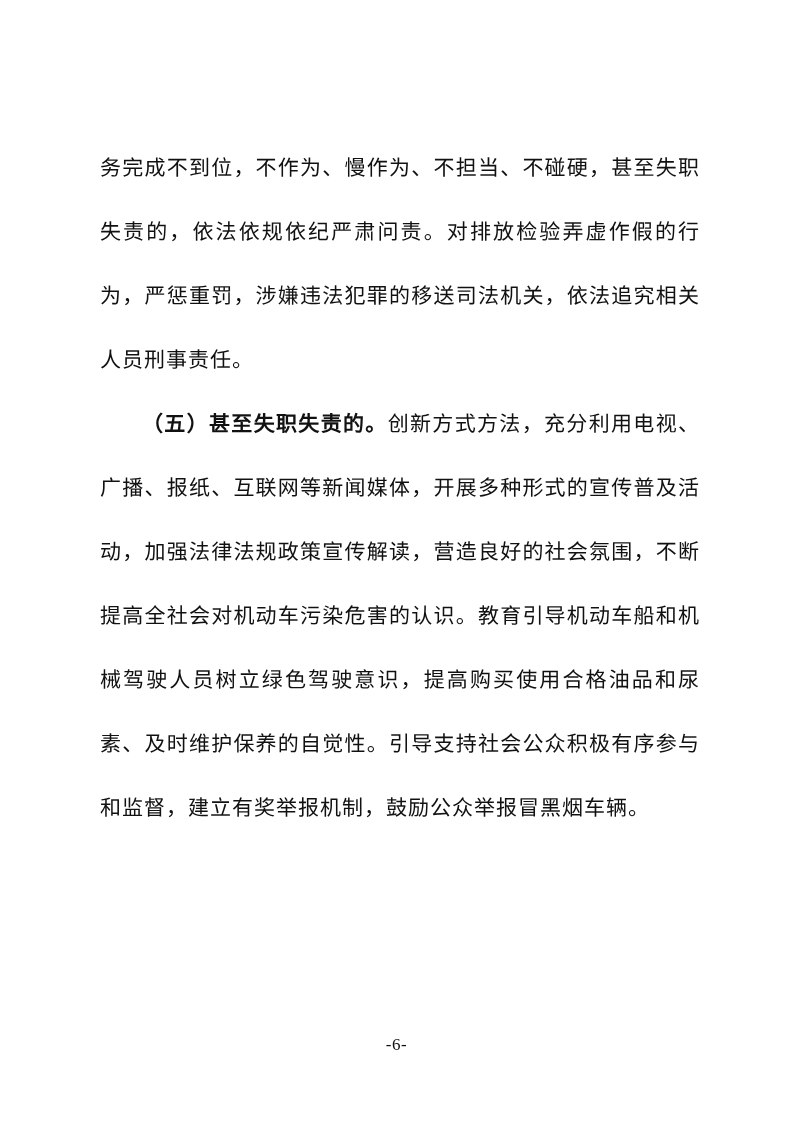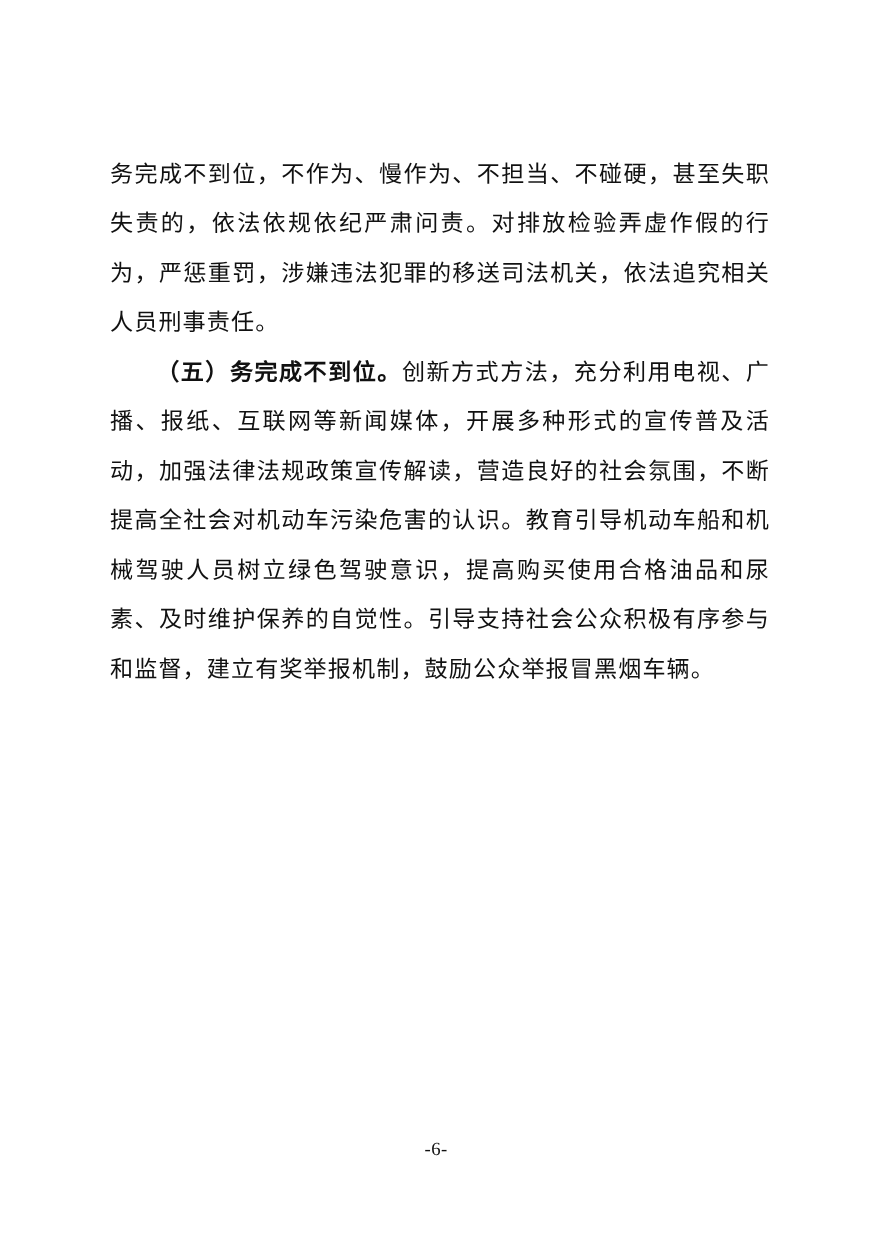--- a/index.html
+++ b/index.html
@@ -18,21 +18,21 @@
     font-family: "Liberation Serif", "DejaVu Serif", serif;
     overflow: hidden;
     box-sizing: border-box;
   }
   .content {
     position: absolute;
     top: 136px;
     left: 100px;
     width: 600px;
     font-size: 21px;
-    line-height: 45px;
+    line-height: 64px;
     text-align: justify;
     text-justify: inter-ideograph;
     letter-spacing: 1px;
   }
   .para {
     margin: 0;
     padding: 0;
   }
   .para.no-indent {
     text-indent: 0;
@@ -55,16 +55,16 @@
     letter-spacing: 0.5px;
     font-family: "Liberation Serif", "DejaVu Serif", serif;
   }
 </style>
 </head>
 <body>
 
 <div class="page">
   <div class="content">
     <p class="para no-indent"><span>务完成不到位，不作为、慢作为、不担当、不碰硬，甚至失职失责的，依法依规依纪严肃问责。对排放检验弄虚作假的行为，严惩重罚，涉嫌违法犯罪的移送司法机关，依法追究相关人员刑事责任。</span></p>
-    <p class="para indent"><span class="lead-bold">（五）务完成不到位。</span><span>创新方式方法，充分利用电视、广播、报纸、互联网等新闻媒体，开展多种形式的宣传普及活动，加强法律法规政策宣传解读，营造良好的社会氛围，不断提高全社会对机动车污染危害的认识。教育引导机动车船和机械驾驶人员树立绿色驾驶意识，提高购买使用合格油品和尿素、及时维护保养的自觉性。引导支持社会公众积极有序参与和监督，建立有奖举报机制，鼓励公众举报冒黑烟车辆。</span></p>
+    <p class="para indent"><span class="lead-bold">（五）甚至失职失责的。</span><span>创新方式方法，充分利用电视、广播、报纸、互联网等新闻媒体，开展多种形式的宣传普及活动，加强法律法规政策宣传解读，营造良好的社会氛围，不断提高全社会对机动车污染危害的认识。教育引导机动车船和机械驾驶人员树立绿色驾驶意识，提高购买使用合格油品和尿素、及时维护保养的自觉性。引导支持社会公众积极有序参与和监督，建立有奖举报机制，鼓励公众举报冒黑烟车辆。</span></p>
   </div>
   <div class="footer-pagenum">-6-</div>
 </div>
 
 </body></html>

